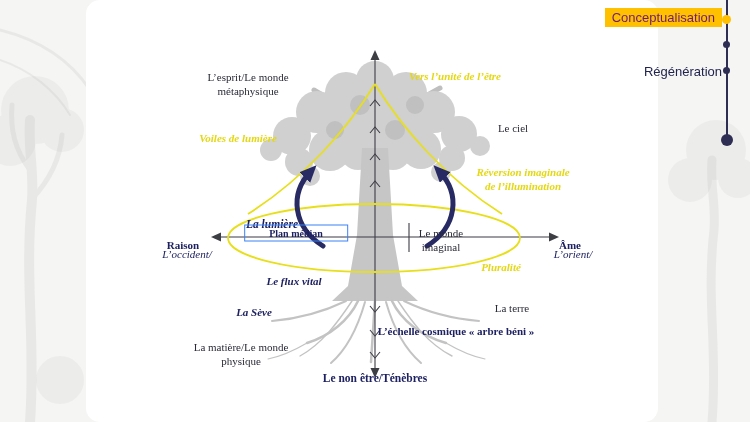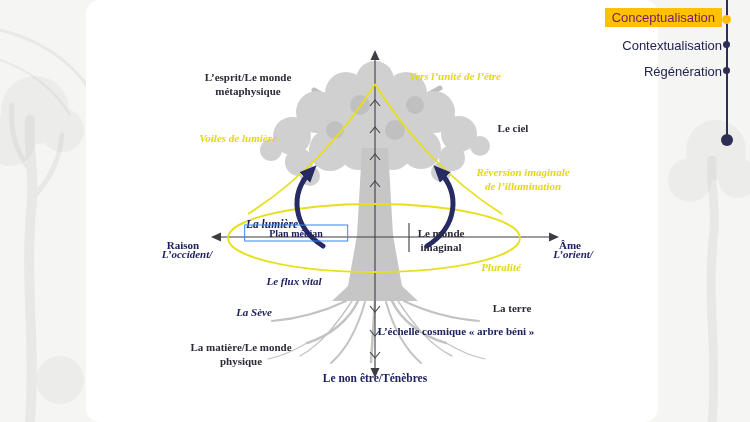--- a/index.html
+++ b/index.html
@@ -2,21 +2,21 @@
 <html><head>
 <meta charset="utf-8">
 <style>
   html,body{margin:0;padding:0;}
   .slide{position:relative;width:750px;height:422px;background:#f5f5f3;overflow:hidden;font-family:"Liberation Sans",sans-serif;}
   .bg-deco{position:absolute;left:0;top:0;pointer-events:none;}
   .panel{position:absolute;left:86px;top:0;width:572px;height:422px;background:#ffffff;border-radius:14px;}
   .diagram-svg{position:absolute;left:0;top:0;}
   
   .lbl{position:absolute;transform:translate(-50%,-50%);font-family:"Liberation Serif",serif;
-       font-size:11px;line-height:1.3;color:#2a2a38;text-align:center;white-space:pre-line;width:max-content;font-weight:bold;}
+       font-size:11px;line-height:1.3;color:#2a2a38;text-align:center;white-space:pre-line;width:max-content;}
   .navy{color:#1d2160;}
   .b{font-weight:bold;}
   .i{font-style:italic;margin-top:26px;}
   .yel{color:#e4d813;font-weight:bold;font-style:italic;}
   .boxed{border:1px solid #3b82f6;padding:1px 24px;font-size:10px;}
   .fs12{font-size:12.5px;}
   .fs115{font-size:11.5px;}
   
   .timeline-line{position:absolute;left:726px;top:0;width:2px;height:141px;background:#2e2e55;}
   .nav-item{position:absolute;right:28px;font-size:13px;color:#20244f;white-space:nowrap;}
@@ -166,20 +166,19 @@
   <div class="lbl yel" style="left:501px;top:267px">Pluralité</div>
   <div class="lbl navy b i" style="left:254px;top:286px">La Sève</div>
   <div class="lbl" style="left:512px;top:308px">La terre</div>
   <div class="lbl navy b" style="left:456px;top:331px">L’échelle cosmique « arbre béni »</div>
   <div class="lbl" style="left:241px;top:354px">La matière/Le monde
 physique</div>
   <div class="lbl navy b fs115" style="left:375px;top:378px">Le non être/Ténèbres</div>
 
   <div class="timeline-line"></div>
   <div class="nav-item active" style="top:8px">Conceptualisation</div>
-  <div class="nav-item" style="top:38px">Contextualisation</div>
   <div class="nav-item" style="top:64px">Régénération</div>
   <div class="dot dot-1"></div>
   <div class="dot dot-2"></div>
   <div class="dot dot-3"></div>
   <div class="dot dot-4"></div>
 
 </div>
 
 </body></html>

